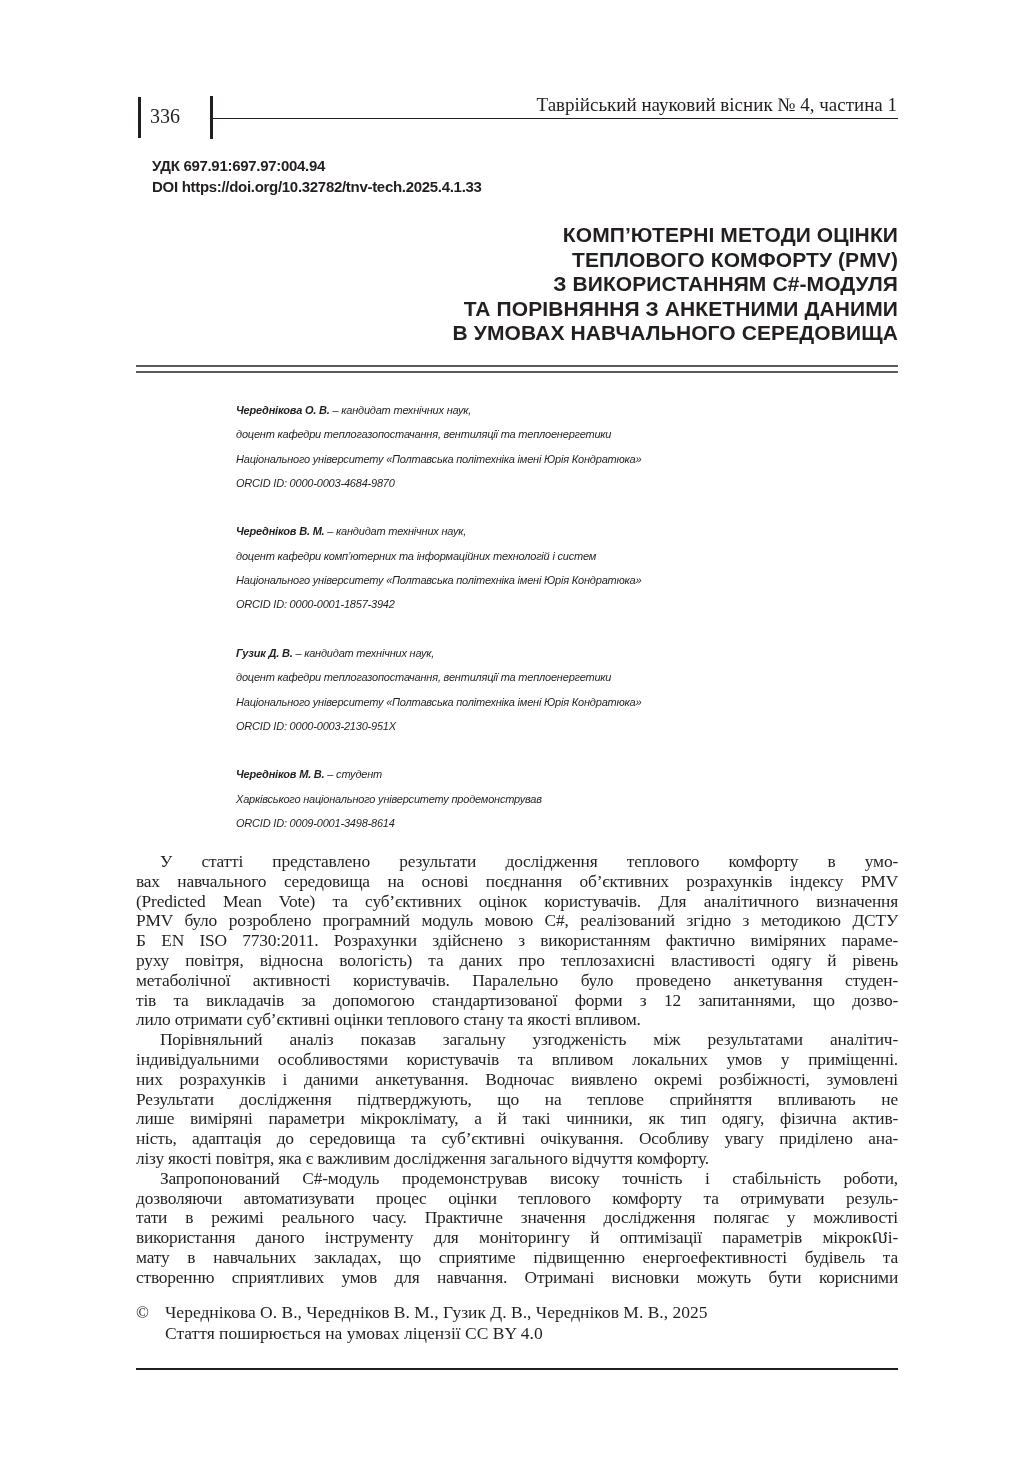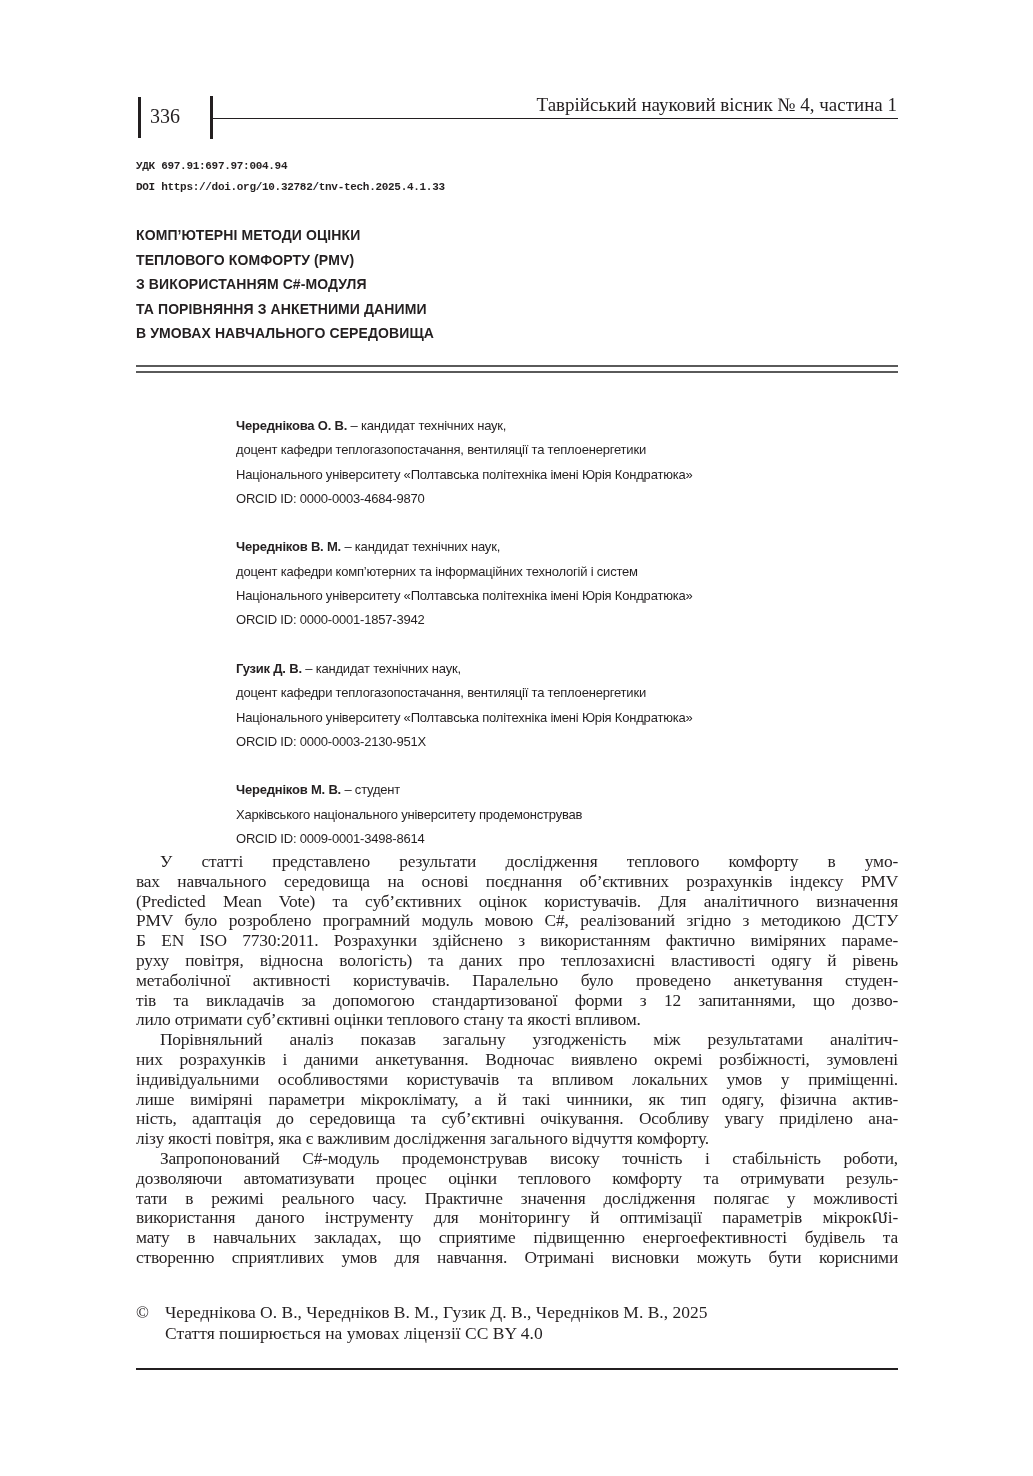--- a/index.html
+++ b/index.html
@@ -9,39 +9,39 @@
   
   .hdr-bar-left { left: 138px; top: 97px; width: 3px; height: 41px; background: #231f20; }
   .hdr-bar-right { left: 210px; top: 96px; width: 3px; height: 43px; background: #231f20; }
   .hdr-line { left: 212px; top: 118px; width: 686px; height: 1px; background: #231f20; }
   .page-num { left: 150px; top: 104px; width: 52px; text-align: left;
     font-family: Liberation Serif, serif; font-size: 20px; line-height: 24px; }
   .journal { right: 136px; top: 94px; font-family: "Liberation Serif", serif;
     font-size: 19px; line-height: 22px; white-space: nowrap; }
 
   
-  .meta { left: 136px; font-family: Liberation Mono, monospace; font-weight: bold;
-    font-size: 11px; line-height: 20px; letter-spacing: -0.3px; white-space: nowrap; }
+  .meta { left: 152px; font-family: Liberation Sans, sans-serif; font-weight: bold;
+    font-size: 15px; line-height: 20px; letter-spacing: -0.3px; white-space: nowrap; }
   .udk { top: 156px; }
   .doi { top: 177px; }
 
   
-  .title { left: 136px; top: 223px; width: 762px; text-align: left;
-    font-family: "Liberation Sans", sans-serif; font-weight: bold; font-size: 14px;
+  .title { left: 136px; top: 223px; width: 762px; text-align: right;
+    font-family: "Liberation Sans", sans-serif; font-weight: bold; font-size: 21px;
     line-height: 24.5px; letter-spacing: 0.1px; }
   .title div { white-space: nowrap; }
 
   .rule { left: 136px; width: 762px; height: 2px; background: #5a5a5a; }
   .rule1 { top: 365px; }
   .rule2 { top: 371px; }
 
   
   .authors { left: 236px; top: 398px; width: 660px;
-    font-family: "Liberation Sans", sans-serif; font-size: 13px;
-    line-height: 24.3px; letter-spacing: -0.2px; margin-top: 16px; }
+    font-family: "Liberation Sans", sans-serif; font-style: italic; font-size: 11px;
+    line-height: 24.3px; letter-spacing: -0.2px; }
   .author { margin-bottom: 24.3px; }
   .author div { white-space: nowrap; }
   .author .name { font-weight: bold; }
 
   
   .abstract { left: 136px; top: 852px; width: 762px;
     font-family: "Liberation Serif", serif; font-size: 17.4px;
     line-height: 19.8px; text-align: justify; letter-spacing: -0.2px; }
   .abstract .ln { display: block; white-space: nowrap; text-align-last: justify; text-align: justify; width: 762px; }
   .abstract .ln.first { text-indent: 24px; }
@@ -108,22 +108,23 @@
     <span class="ln">(Predicted Mean Vote) та суб’єктивних оцінок користувачів. Для аналітичного визначення</span>
     <span class="ln">PMV було розроблено програмний модуль мовою C#, реалізований згідно з методикою ДСТУ</span>
     <span class="ln">Б EN ISO 7730:2011. Розрахунки здійснено з використанням фактично виміряних параме-</span>
     <span class="ln">руху повітря, відносна вологість) та даних про теплозахисні властивості одягу й рівень</span>
     <span class="ln">метаболічної активності користувачів. Паралельно було проведено анкетування студен-</span>
     <span class="ln">тів та викладачів за допомогою стандартизованої форми з 12 запитаннями, що дозво-</span>
     <span class="ln last">лило отримати суб’єктивні оцінки теплового стану та якості впливом.</span>
   </div>
   <div>
     <span class="ln first">Порівняльний аналіз показав загальну узгодженість між результатами аналітич-</span>
+    <span class="ln">індивідуальними особливостями користувачів та впливом локальних умов у приміщенні.</span>
     <span class="ln">них розрахунків і даними анкетування. Водночас виявлено окремі розбіжності, зумовлені</span>
-    <span class="ln">індивідуальними особливостями користувачів та впливом локальних умов у приміщенні.</span>
+    <span class="ln">Результати дослідження підтверджують, що на теплове сприйняття впливають не</span>
     <span class="ln">лише виміряні параметри мікроклімату, а й такі чинники, як тип одягу, фізична актив-</span>
     <span class="ln">ність, адаптація до середовища та суб’єктивні очікування. Особливу увагу приділено ана-</span>
     <span class="ln last">лізу якості повітря, яка є важливим дослідження загального відчуття комфорту.</span>
   </div>
   <div>
     <span class="ln first">Запропонований C#-модуль продемонстрував високу точність і стабільність роботи,</span>
     <span class="ln">дозволяючи автоматизувати процес оцінки теплового комфорту та отримувати резуль-</span>
     <span class="ln">тати в режимі реального часу. Практичне значення дослідження полягає у можливості</span>
     <span class="ln">використання даного інструменту для моніторингу й оптимізації параметрів мікрокលі-</span>
     <span class="ln">мату в навчальних закладах, що сприятиме підвищенню енергоефективності будівель та</span>

